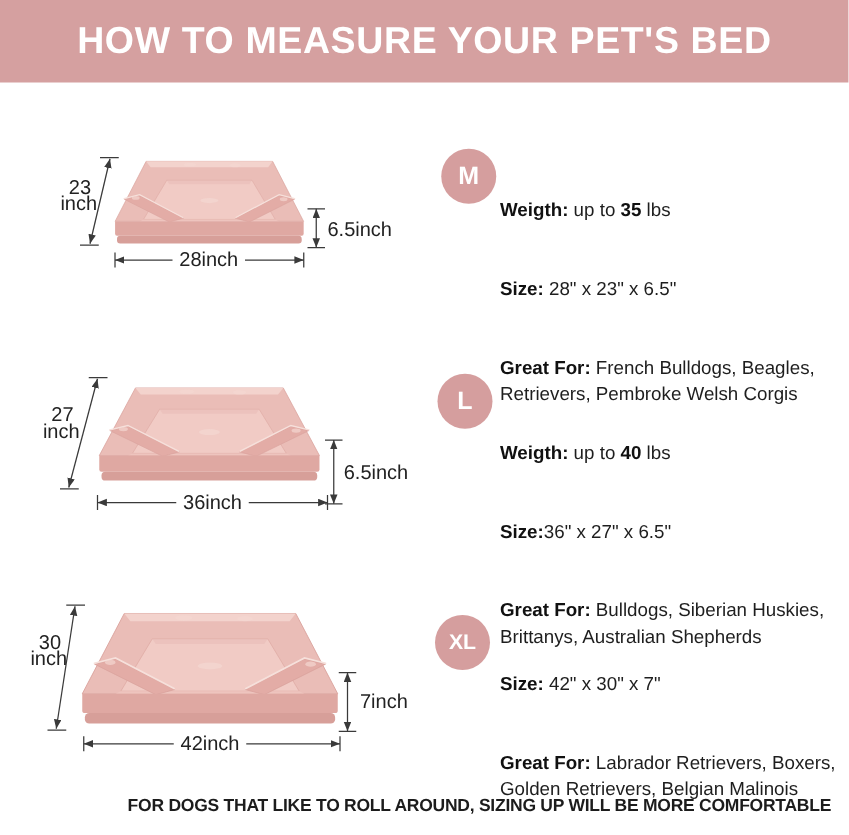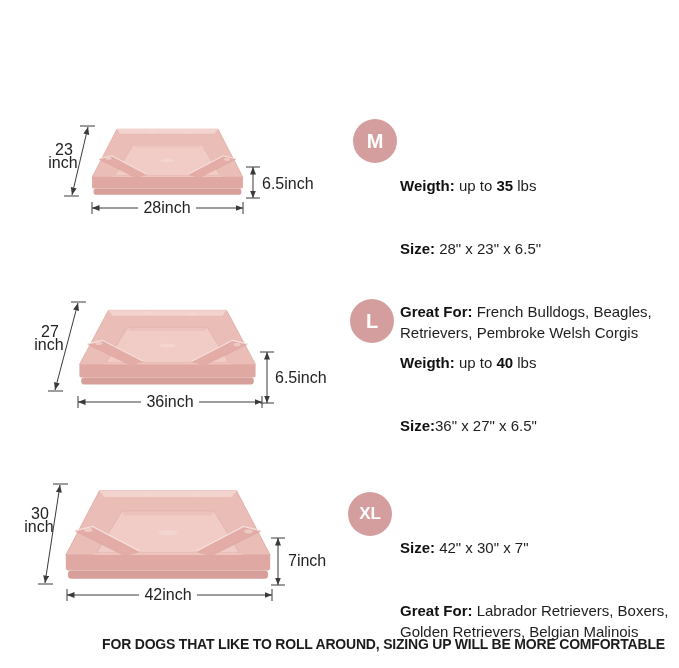--- a/index.html
+++ b/index.html
@@ -76,20 +76,23 @@
           <ellipse class="fluff" cx="120" cy="9" rx="10" ry="3"></ellipse>
           <ellipse class="fluff" cx="190" cy="10" rx="9" ry="3"></ellipse>
           <ellipse class="fluff" cx="36" cy="60" rx="6" ry="3"></ellipse>
           <ellipse class="fluff" cx="265" cy="62" rx="6" ry="3"></ellipse>
           <ellipse class="fluff" cx="150" cy="64" rx="14" ry="4"></ellipse>
         </g>
       </symbol>
     </defs>
   </svg>
 
+  <div class="banner">
+    <h1>HOW TO MEASURE YOUR PET'S BED</h1>
+  </div>
 
   <svg class="diagram" style="left:40px;top:115px" width="320" height="110" viewBox="0 0 320 110">
     <use href="#bed" xlink:href="#bed" x="50" y="12" width="155" height="71"></use>
     <g>
       <line class="tick" x1="40" y1="11" x2="55" y2="11"></line>
       <line class="tick" x1="24" y1="81" x2="39" y2="81"></line>
       <line class="dim-line" x1="48" y1="12" x2="32" y2="80" marker-start="url(#ah)" marker-end="url(#ah)"></line>
       <text class="dim-text" x="24" y="40" text-anchor="middle">23</text>
       <text class="dim-text" x="23" y="53" text-anchor="middle">inch</text>
     </g>
@@ -101,21 +104,21 @@
       <text class="dim-text" x="127" y="98" text-anchor="middle">28inch</text>
     </g>
     <g>
       <line class="tick" x1="206" y1="52" x2="220" y2="52"></line>
       <line class="tick" x1="206" y1="83" x2="220" y2="83"></line>
       <line class="dim-line" x1="213" y1="52" x2="213" y2="83" marker-start="url(#ah)" marker-end="url(#ah)"></line>
       <text class="dim-text" x="222" y="74">6.5inch</text>
     </g>
   </svg>
   <div class="badge" style="left:353px;top:119px">M</div>
-  <div class="info" style="top:133px">
+  <div class="info" style="top:116px">
     <div><b>Weigth:</b><span> up to </span><b>35</b><span> lbs</span></div>
     <div><b>Size:</b><span> 28" x 23" x 6.5"</span></div>
     <div><b>Great For:</b><span> French Bulldogs, Beagles, Retrievers, Pembroke Welsh Corgis</span></div>
   </div>
 
   <svg class="diagram" style="left:30px;top:295px" width="330" height="125" viewBox="0 0 330 125">
     <use href="#bed" xlink:href="#bed" x="47" y="13" width="181" height="80"></use>
     <g>
       <line class="tick" x1="41" y1="7" x2="56" y2="7"></line>
       <line class="tick" x1="18" y1="96" x2="33" y2="96"></line>
@@ -134,20 +137,21 @@
       <line class="tick" x1="230" y1="57" x2="244" y2="57"></line>
       <line class="tick" x1="230" y1="108" x2="244" y2="108"></line>
       <line class="dim-line" x1="237" y1="57" x2="237" y2="108" marker-start="url(#ah)" marker-end="url(#ah)"></line>
       <text class="dim-text" x="245" y="88">6.5inch</text>
     </g>
   </svg>
   <div class="badge" style="left:350px;top:299px">L</div>
   <div class="info" style="top:310px">
     <div><b>Weigth:</b><span> up to </span><b>40</b><span> lbs</span></div>
     <div><b>Size:</b><span>36" x 27" x 6.5"</span></div>
+    <div><b>Great For:</b><span> Bulldogs, Siberian Huskies, Brittanys, Australian Shepherds</span></div>
   </div>
 
   <svg class="diagram" style="left:20px;top:475px" width="340" height="140" viewBox="0 0 340 140">
     <use href="#bed" xlink:href="#bed" x="43" y="13" width="210" height="95"></use>
     <g>
       <line class="tick" x1="33" y1="9" x2="48" y2="9"></line>
       <line class="tick" x1="18" y1="109" x2="33" y2="109"></line>
       <line class="dim-line" x1="40" y1="10" x2="25" y2="108" marker-start="url(#ah)" marker-end="url(#ah)"></line>
       <text class="dim-text" x="20" y="44" text-anchor="middle">30</text>
       <text class="dim-text" x="19" y="57" text-anchor="middle">inch</text>

